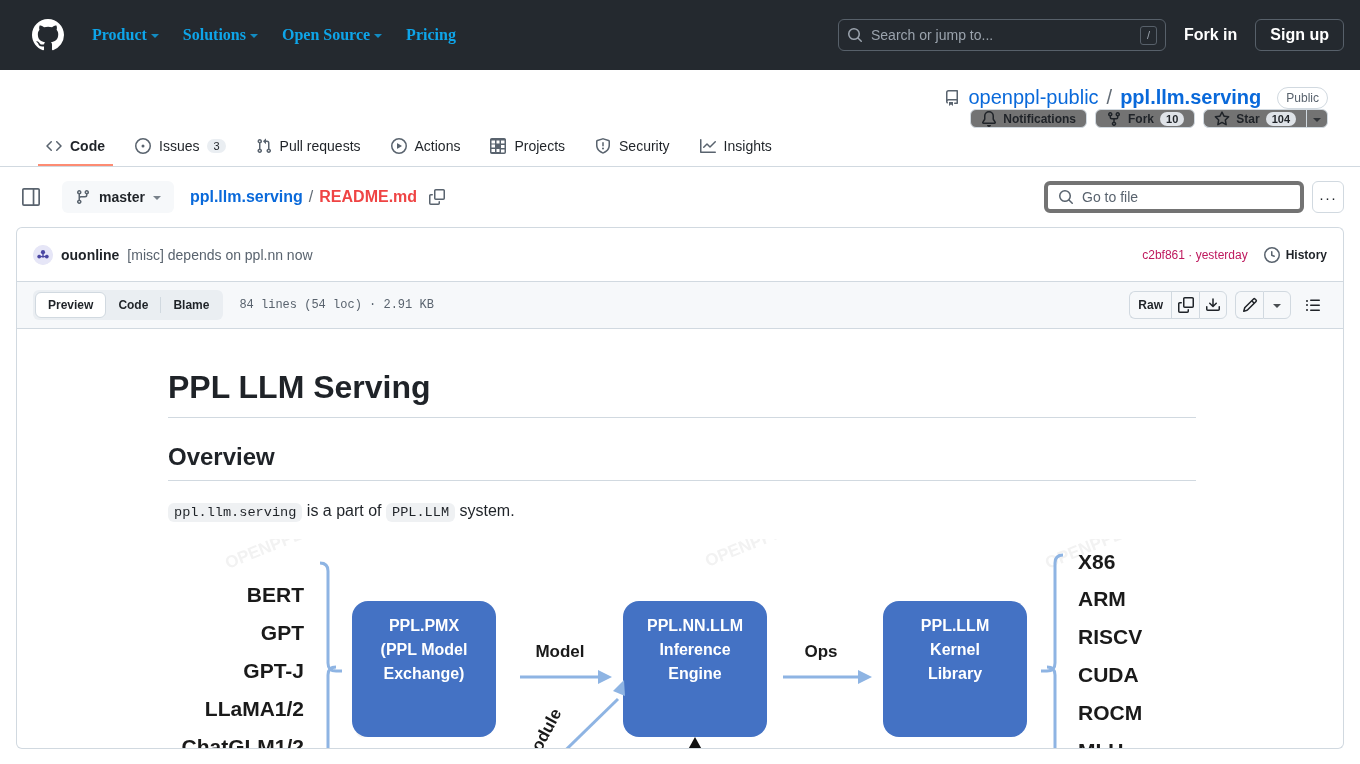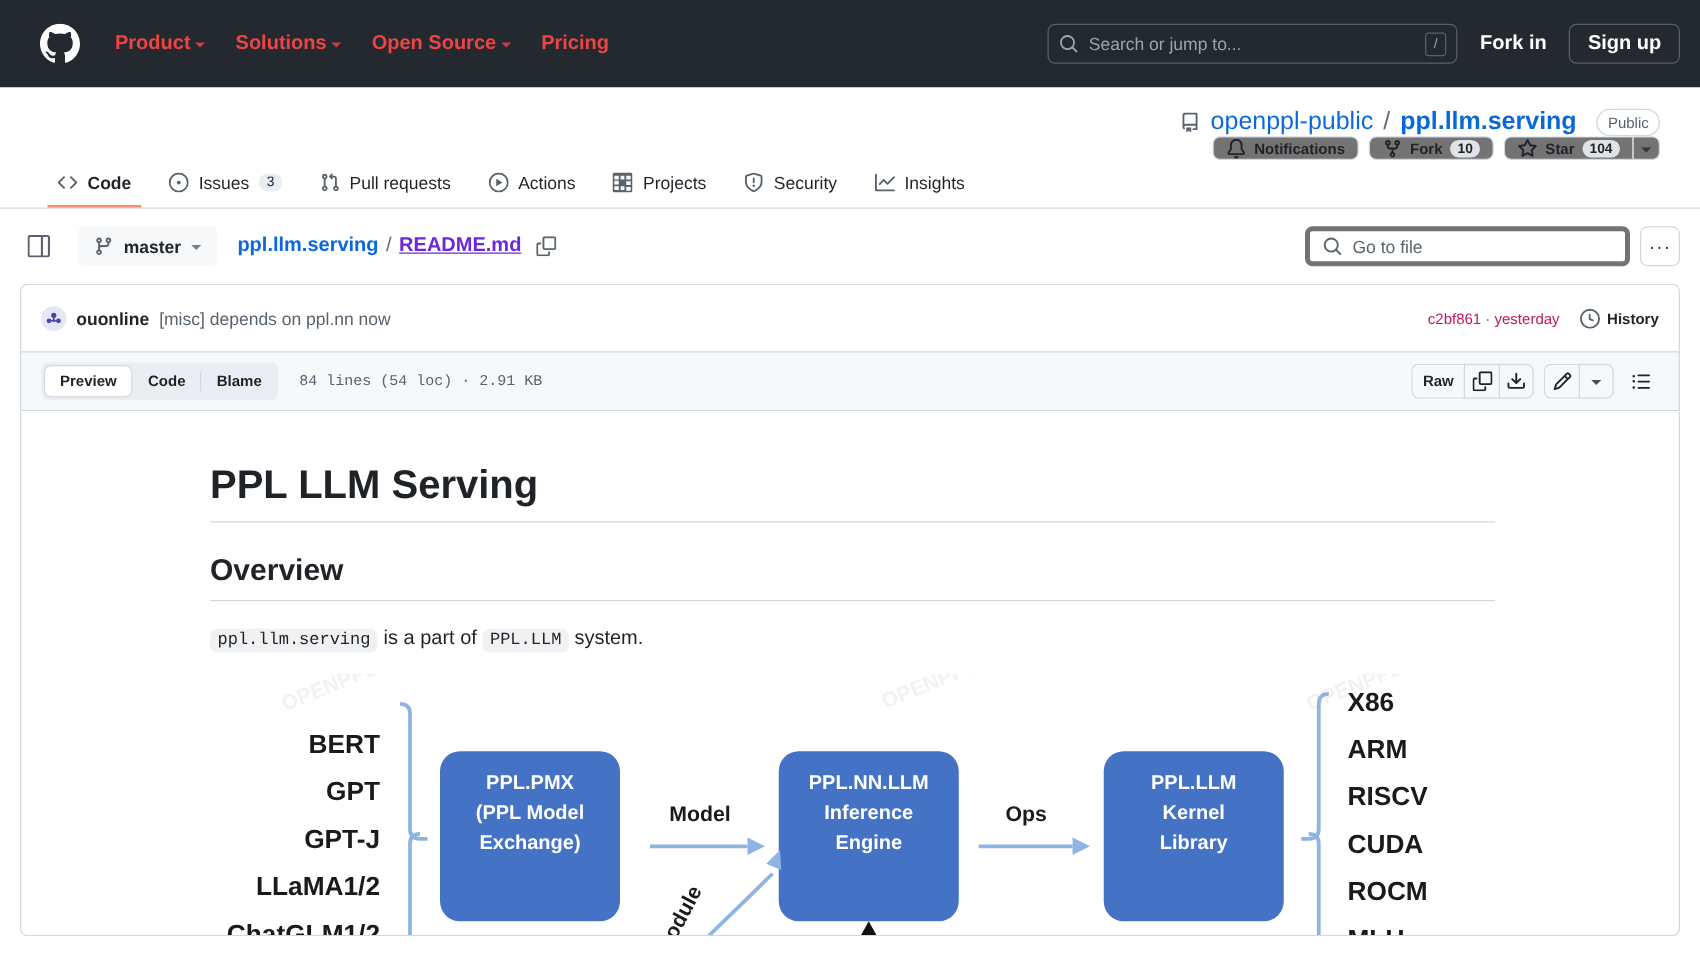--- a/index.html
+++ b/index.html
@@ -22,26 +22,27 @@
     padding: 0 16px;
     gap: 0;
   }
   #gh-logo { margin-left: 16px; margin-right: 18px; display:flex; align-items:center; }
   #gh-logo svg { fill: #ffffff; display:block; }
   .gnav {
     display: flex; align-items: center; gap: 4px;
   }
   .gnav-item {
     display: flex; align-items: center; gap: 4px;
-    color: #ef4444;
+    color: #0ea5e9;
     font-size: 16px;
     font-weight: bold;
     padding: 8px 10px;
     cursor: pointer;
     white-space: nowrap;
+    font-family: Liberation Serif, serif;
   }
   .caret-down {
     width: 0; height: 0;
     border-left: 4px solid transparent;
     border-right: 4px solid transparent;
     border-top: 4px solid currentColor;
     opacity: .8;
     margin-top: 2px;
   }
   #gh-right {
@@ -144,21 +145,21 @@
   #branch-btn {
     display: flex; align-items: center; gap: 8px;
     height: 32px; padding: 0 12px;
     background: #f6f8fa; border: 1px solid transparent;
     border-radius: 6px; font-size: 14px; font-weight: bold;
     cursor: pointer;
   }
   #path-breadcrumb { display: flex; align-items: center; gap: 6px; font-size: 16px; }
   #path-breadcrumb .repo { color: #0969da; font-weight: bold; cursor: pointer; }
   #path-breadcrumb .slash { color: #636c76; font-weight: normal; }
-  #path-breadcrumb .file { font-weight: bold; color: #6d28d9; text-decoration: underline; }
+  #path-breadcrumb .file { font-weight: bold; color: #ef4444; }
   #file-bar-right { margin-left: auto; display: flex; align-items: center; gap: 8px; }
   #goto-file {
     width: 260px; height: 32px;
     border: 4px solid #737373; border-radius: 6px;
     display: flex; align-items: center; gap: 8px; padding: 0 10px;
     font-size: 14px; color: #59636e; cursor: text;
   }
   #more-btn {
     width: 32px; height: 32px;
     border: 1px solid #d1d9e0; border-radius: 6px;

